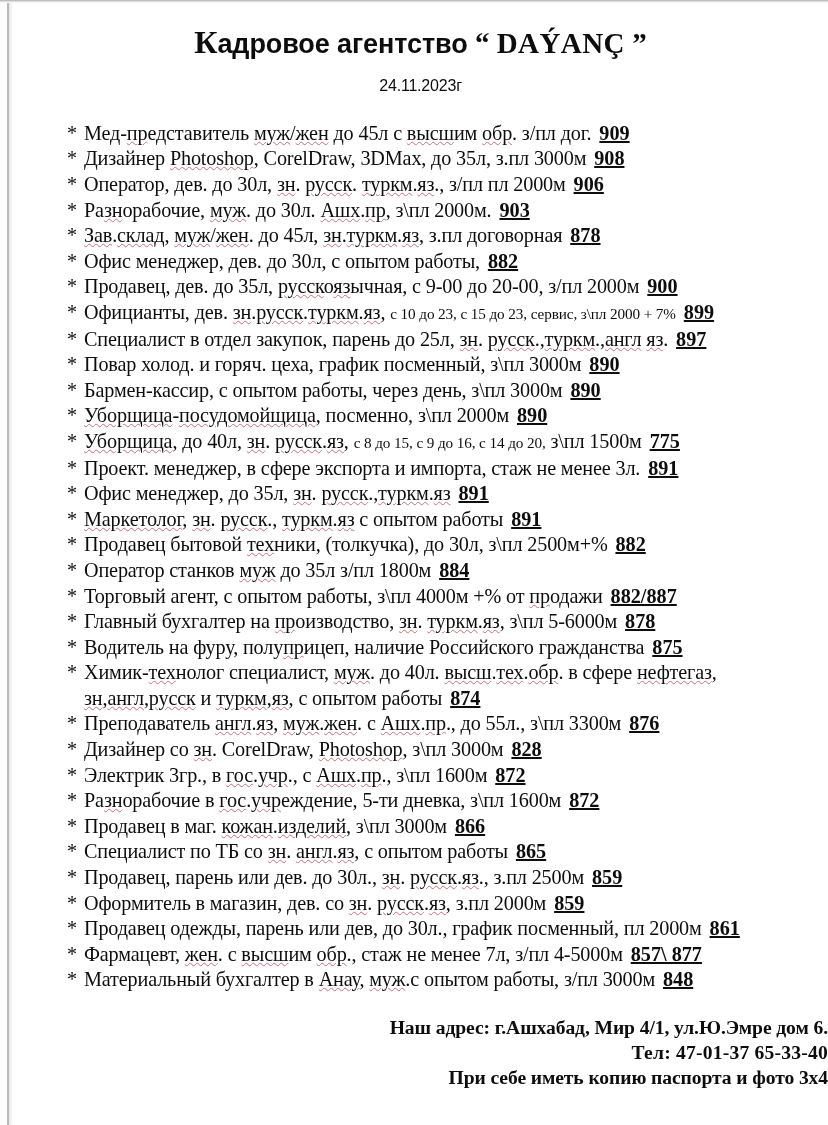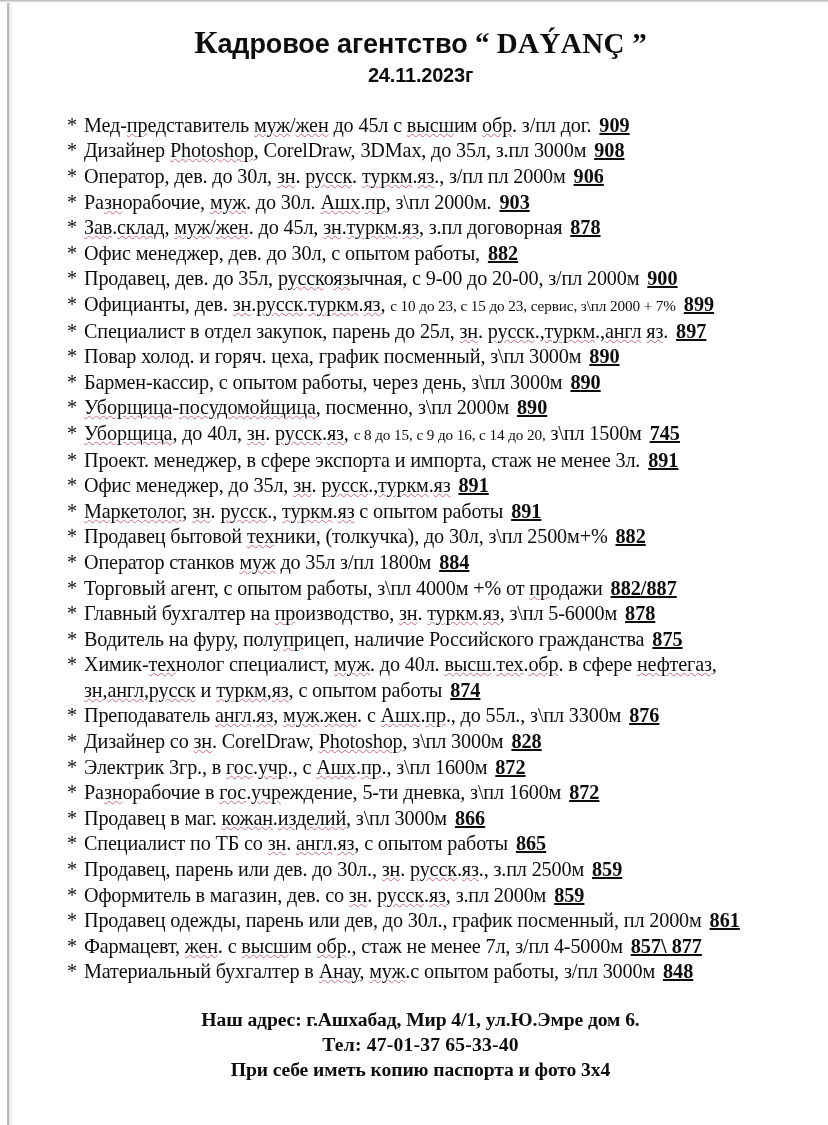--- a/index.html
+++ b/index.html
@@ -79,23 +79,23 @@
     font-weight: 700;
     letter-spacing: 0.4px;
   }
   .title-line .quote {
     font-family: "Liberation Serif", "DejaVu Serif", serif;
     font-size: 29px;
     font-weight: 700;
   }
   .date-line {
     font-family: "Liberation Sans", "DejaVu Sans", sans-serif;
-    font-size: 20px;
-    font-weight: 700;
-    margin-top: 3px;
+    font-size: 16px;
+    font-weight: 400;
+    margin-top: 16px;
     letter-spacing: -0.2px;
   }
 
   
   .listing {
     margin-top: 26px;
     padding-left: 54px;
     padding-right: 0;
   }
   .job-line {
@@ -127,21 +127,21 @@
     text-decoration: underline;
     text-decoration-style: wavy;
     text-decoration-color: #c8707a;
     text-decoration-thickness: 1px;
     text-underline-offset: 1px;
   }
 
   
   .footer {
     margin-top: 22px;
-    text-align: center;
+    text-align: right;
     font-weight: 700;
     font-size: 19.6px;
     line-height: 25px;
     letter-spacing: -0.1px;
   }
   .footer .f-line { white-space: nowrap; }
   .footer .f-line.tel { letter-spacing: 0.2px; }
 </style>
 </head>
 <body>
@@ -170,21 +170,21 @@
         <div class="job-line"><span class="star">*</span><span>Оператор, дев. до 30л, <span class="sq">зн</span>. <span class="sq">русск</span>. <span class="sq">туркм</span>.<span class="sq">яз</span>., з/пл пл 2000м</span> <span class="amt amt-gap">906</span></div>
         <div class="job-line"><span class="star">*</span><span>Ра<span class="sq">зн</span>орабочие, <span class="sq">муж</span>. до 30л. <span class="sq">Ашх</span>.<span class="sq">пр</span>, з\пл 2000м.</span> <span class="amt amt-gap">903</span></div>
         <div class="job-line"><span class="star">*</span><span><span class="sq">Зав</span>.<span class="sq">склад</span>, <span class="sq">муж</span>/<span class="sq">жен</span>. до 45л, <span class="sq">зн</span>.<span class="sq">туркм</span>.<span class="sq">яз</span>, з.пл договорная</span> <span class="amt amt-gap">878</span></div>
         <div class="job-line"><span class="star">*</span><span>Офис менеджер, дев. до 30л, с опытом работы,</span> <span class="amt amt-gap">882</span></div>
         <div class="job-line"><span class="star">*</span><span>Продавец, дев. до 35л, <span class="sq">русск</span>о<span class="sq">яз</span>ычная, с 9-00 до 20-00, з/пл 2000м</span> <span class="amt amt-gap">900</span></div>
         <div class="job-line"><span class="star">*</span><span>Официанты, дев. <span class="sq">зн</span>.<span class="sq">русск</span>.<span class="sq">туркм</span>.<span class="sq">яз</span>,</span> <span class="sm">с 10 до 23, с 15 до 23, сервис, з\пл 2000 + 7%</span> <span class="amt amt-gap">899</span></div>
         <div class="job-line"><span class="star">*</span><span>Специалист в отдел закупок, парень до 25л, <span class="sq">зн</span>. <span class="sq">русск</span>.,<span class="sq">туркм</span>.,<span class="sq">англ</span> <span class="sq">яз</span>.</span> <span class="amt amt-gap">897</span></div>
         <div class="job-line"><span class="star">*</span><span>Повар холод. и горяч. цеха, график посменный, з\пл 3000м</span> <span class="amt amt-gap">890</span></div>
         <div class="job-line"><span class="star">*</span><span>Бармен-кассир, с опытом работы, через день, з\пл 3000м</span> <span class="amt amt-gap">890</span></div>
         <div class="job-line"><span class="star">*</span><span><span class="sq">Уборщица</span>-<span class="sq">посудомойщица</span>, посменно, з\пл 2000м</span> <span class="amt amt-gap">890</span></div>
-        <div class="job-line"><span class="star">*</span><span><span class="sq">Уборщица</span>, до 40л, <span class="sq">зн</span>. <span class="sq">русск</span>.<span class="sq">яз</span>,</span> <span class="sm">с 8 до 15,  с 9 до 16, с 14 до 20,</span> <span>з\пл 1500м</span> <span class="amt amt-gap">745</span></div>
+        <div class="job-line"><span class="star">*</span><span><span class="sq">Уборщица</span>, до 40л, <span class="sq">зн</span>. <span class="sq">русск</span>.<span class="sq">яз</span>,</span> <span class="sm">с 8 до 15,  с 9 до 16, с 14 до 20,</span> <span>з\пл 1500м</span> <span class="amt amt-gap">775</span></div>
         <div class="job-line"><span class="star">*</span><span>Проект. менеджер, в сфере экспорта и импорта, стаж не менее 3л.</span> <span class="amt amt-gap">891</span></div>
         <div class="job-line"><span class="star">*</span><span>Офис менеджер, до 35л, <span class="sq">зн</span>. <span class="sq">русск</span>.,<span class="sq">туркм</span>.<span class="sq">яз</span></span> <span class="amt amt-gap">891</span></div>
         <div class="job-line"><span class="star">*</span><span><span class="sq">Маркетолог</span>, <span class="sq">зн</span>. <span class="sq">русск</span>., <span class="sq">туркм</span>.<span class="sq">яз</span> с опытом работы</span> <span class="amt amt-gap">891</span></div>
         <div class="job-line"><span class="star">*</span><span>Продавец бытовой <span class="sq">тех</span>ники, (толкучка), до 30л, з\пл 2500м+%</span> <span class="amt amt-gap">882</span></div>
         <div class="job-line"><span class="star">*</span><span>Оператор станков <span class="sq">муж</span> до 35л з/пл 1800м</span> <span class="amt amt-gap">884</span></div>
         <div class="job-line"><span class="star">*</span><span>Торговый агент, с опытом работы, з\пл 4000м +% от <span class="sq">пр</span>одажи</span> <span class="amt amt-gap">882/887</span></div>
         <div class="job-line"><span class="star">*</span><span>Главный бухгалтер на <span class="sq">пр</span>оизводство, <span class="sq">зн</span>. <span class="sq">туркм</span>.<span class="sq">яз</span>, з\пл 5-6000м</span> <span class="amt amt-gap">878</span></div>
         <div class="job-line"><span class="star">*</span><span>Водитель на фуру, полу<span class="sq">пр</span>ицеп, наличие Российского гражданства</span> <span class="amt amt-gap">875</span></div>
         <div class="job-line"><span class="star">*</span><span>Химик-<span class="sq">тех</span>нолог специалист, <span class="sq">муж</span>. до 40л. <span class="sq">высш</span>.<span class="sq">тех</span>.<span class="sq">обр</span>. в сфере <span class="sq">нефтегаз</span>,</span></div>
         <div class="job-line cont"><span><span class="sq">зн</span>,<span class="sq">англ</span>,<span class="sq">русск</span> и <span class="sq">туркм</span>,<span class="sq">яз</span>, с опытом работы</span> <span class="amt amt-gap">874</span></div>

